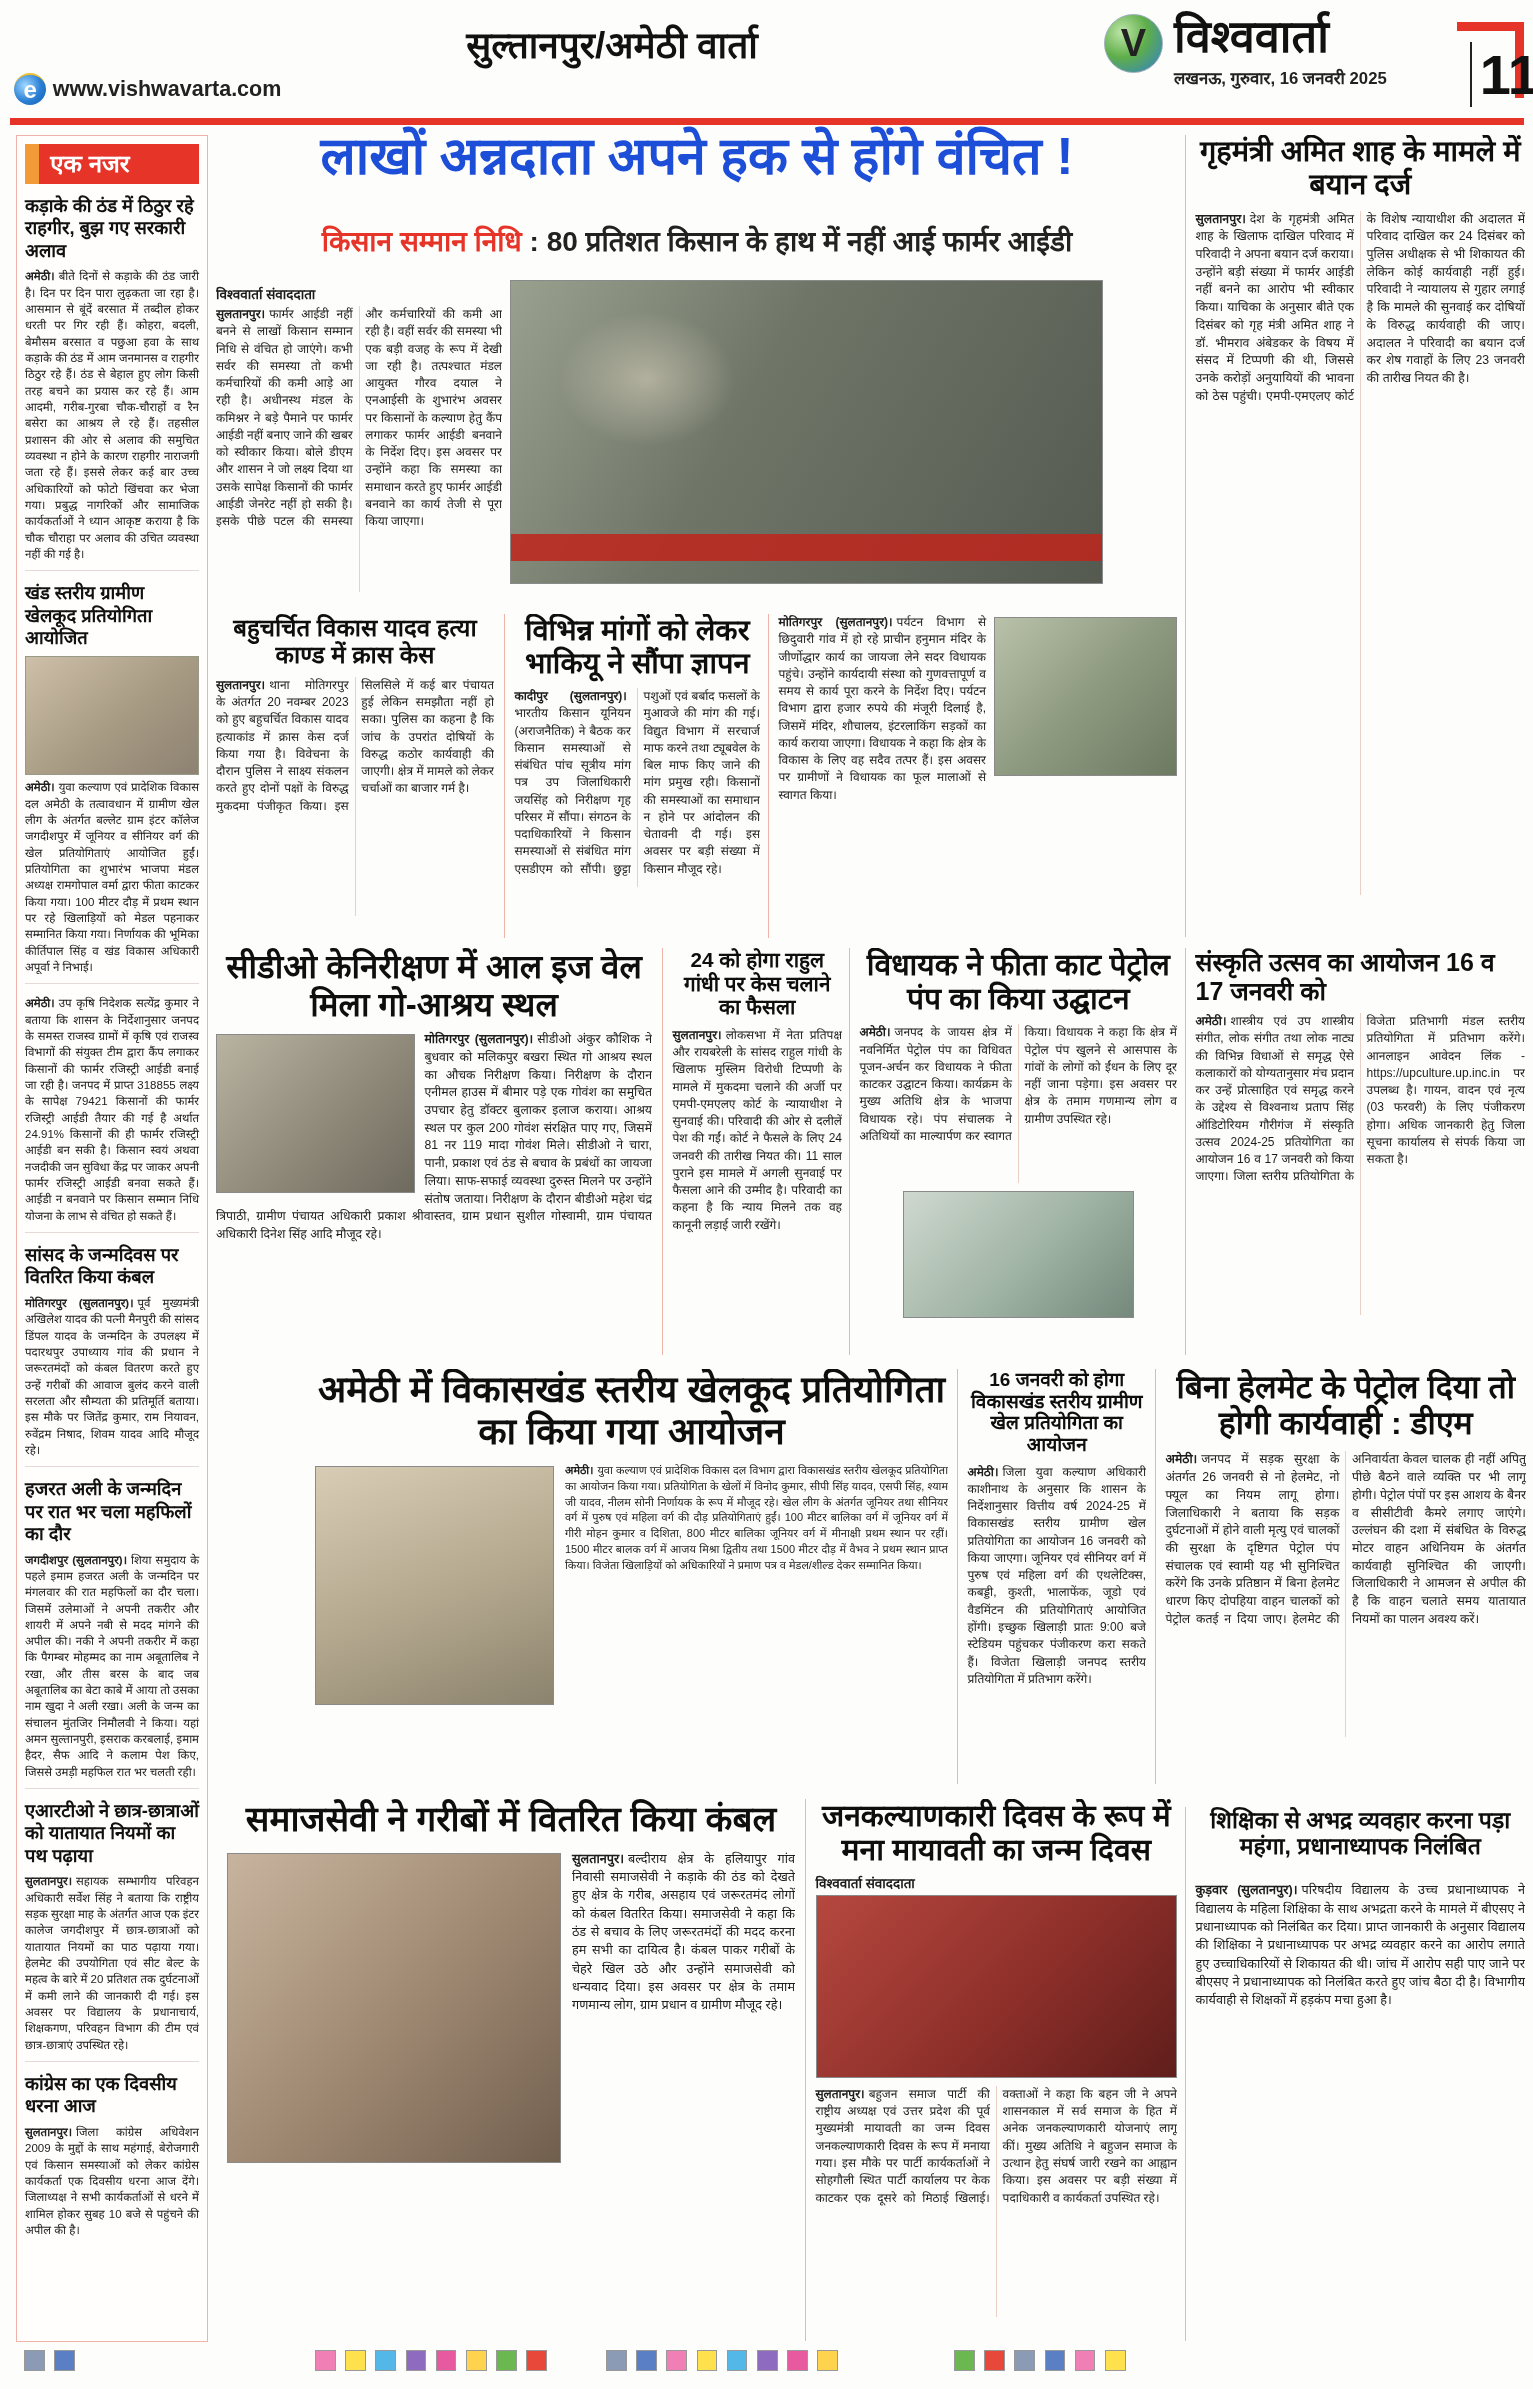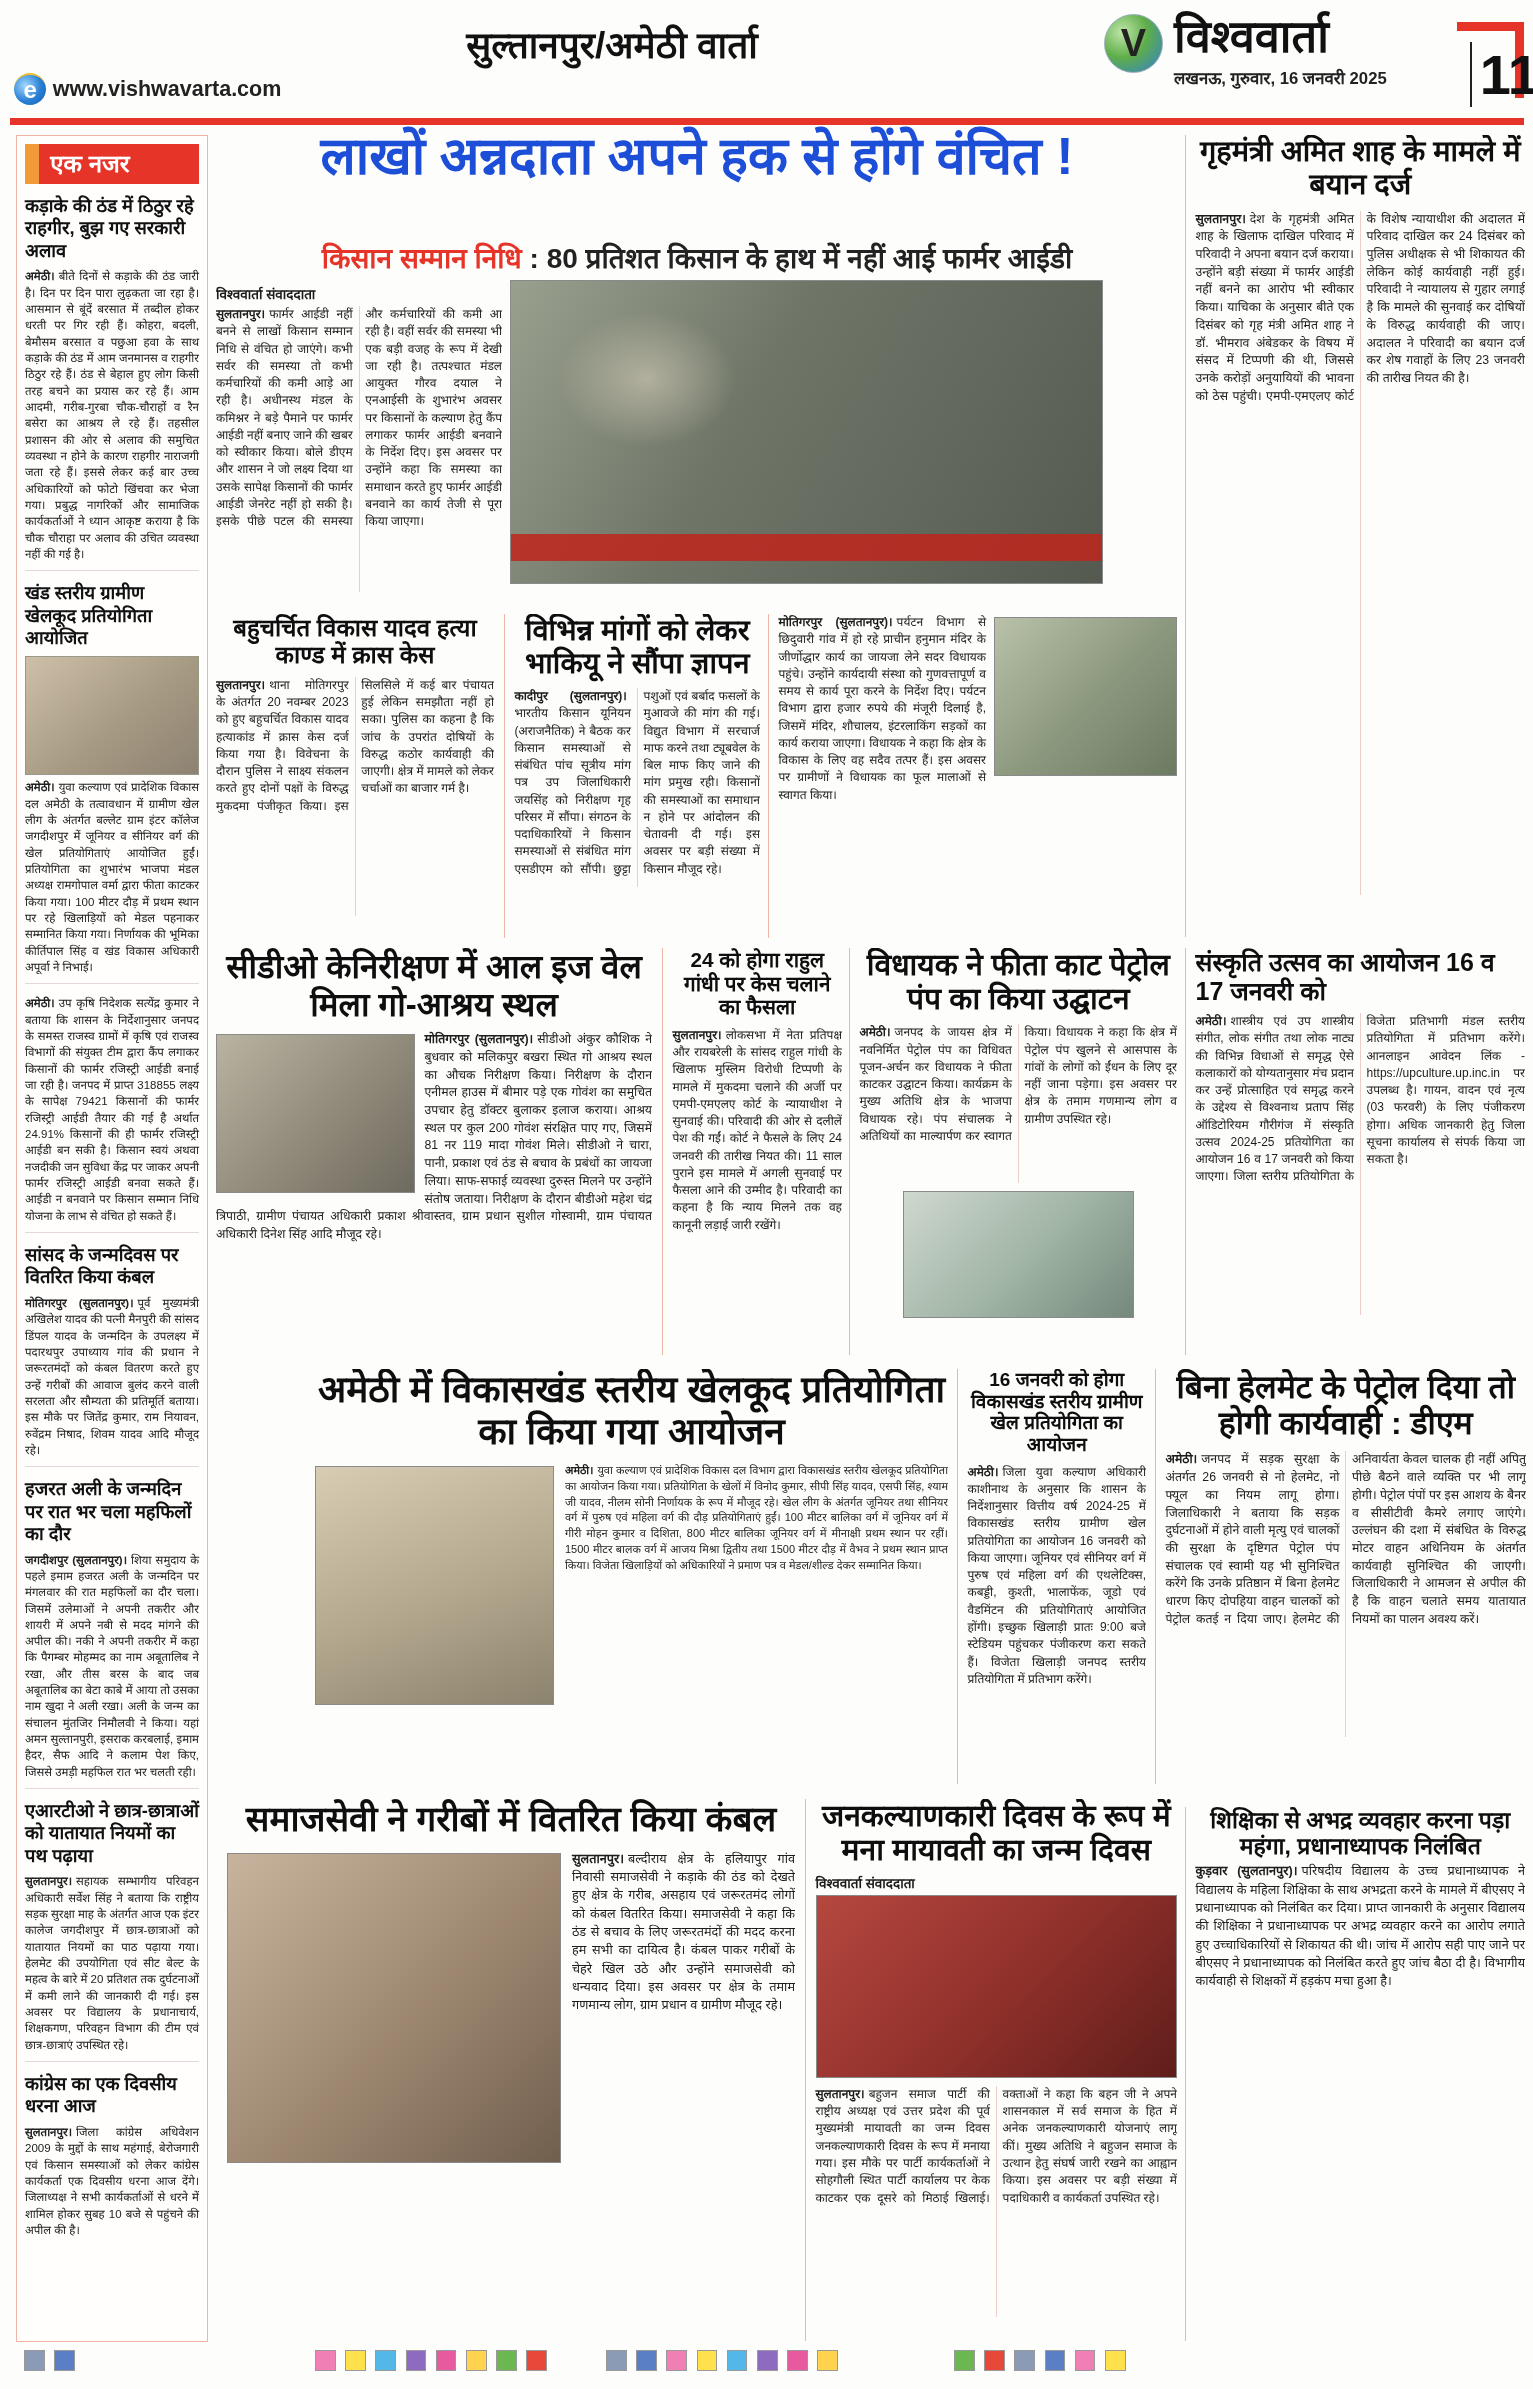--- a/index.html
+++ b/index.html
@@ -61,21 +61,21 @@
   .ph-outdoor{background:linear-gradient(135deg,#b9c2a8 0%,#8e9a80 50%,#6d7a62 100%);}
   .ph-cow{background:linear-gradient(135deg,#b9b3a2 0%,#908a7a 55%,#6e6a5e 100%);}
   .ph-pump{background:linear-gradient(135deg,#cfd8cf 0%,#9fb3a4 55%,#74897b 100%);}
   .ph-sport{background:linear-gradient(160deg,#d8cdb4 0%,#b3a88e 55%,#8c836e 100%);}
   .ph-blanket{background:linear-gradient(135deg,#c8b49e 0%,#9c8670 55%,#715f4e 100%);}
   .ph-stage{background:linear-gradient(135deg,#b5483f 0%,#8e2f2a 55%,#5f1e1b 100%);}
 
   
   .lead-hl{position:absolute; left:215px; top:129px; width:964px; font-size:52px; font-weight:800;
         text-align:center; color:#1d4ed8; line-height:1.05;}
-  .kicker{position:absolute; left:215px; top:242px; width:964px; text-align:center; font-size:28px;
+  .kicker{position:absolute; left:215px; top:225px; width:964px; text-align:center; font-size:28px;
         font-weight:800; line-height:1.2;}
   .kicker .red{color:var(--red);}
   .kicker .rest{color:#222; font-weight:700;}
 
   
   .marks{position:absolute; top:2350px; display:flex; gap:9.5px;}
   .mark{width:20.7px; height:20.7px; border:0.8px solid #999;}
 </style>
 </head>
 <body>
@@ -250,21 +250,21 @@
   <div class="art vrule-l" style="left:805px; top:1799px; width:372px; height:542px;">
     <div class="hl" style="font-size:30px; margin-bottom:6.4px;">जनकल्याणकारी दिवस के रूप में मना मायावती का जन्म दिवस</div>
     <div class="byline">विश्ववार्ता संवाददाता</div>
     <div class="photo ph-stage" style="width:100%; height:183px; margin-bottom:8px;"></div>
     <div class="body cols2" style="font-size:12px; height:231px;">
       <b class="dl">सुलतानपुर।</b><span>बहुजन समाज पार्टी की राष्ट्रीय अध्यक्ष एवं उत्तर प्रदेश की पूर्व मुख्यमंत्री मायावती का जन्म दिवस जनकल्याणकारी दिवस के रूप में मनाया गया। इस मौके पर पार्टी कार्यकर्ताओं ने सोहगौली स्थित पार्टी कार्यालय पर केक काटकर एक दूसरे को मिठाई खिलाई। वक्ताओं ने कहा कि बहन जी ने अपने शासनकाल में सर्व समाज के हित में अनेक जनकल्याणकारी योजनाएं लागू कीं। मुख्य अतिथि ने बहुजन समाज के उत्थान हेतु संघर्ष जारी रखने का आह्वान किया। इस अवसर पर बड़ी संख्या में पदाधिकारी व कार्यकर्ता उपस्थित रहे।</span>
     </div>
   </div>
 
   <div class="art vrule-l" style="left:1185px; top:1807px; width:340px; height:534px;">
-    <div class="hl" style="font-size:23px; margin-bottom:3px;">शिक्षिका से अभद्र व्यवहार करना पड़ा महंगा, प्रधानाध्यापक निलंबित</div>
+    <div class="hl" style="font-size:23px; margin-bottom:22px;">शिक्षिका से अभद्र व्यवहार करना पड़ा महंगा, प्रधानाध्यापक निलंबित</div>
     <div class="body" style="font-size:12.7px;">
       <b class="dl">कुड़वार (सुलतानपुर)।</b><span>परिषदीय विद्यालय के उच्च प्रधानाध्यापक ने विद्यालय के महिला शिक्षिका के साथ अभद्रता करने के मामले में बीएसए ने प्रधानाध्यापक को निलंबित कर दिया। प्राप्त जानकारी के अनुसार विद्यालय की शिक्षिका ने प्रधानाध्यापक पर अभद्र व्यवहार करने का आरोप लगाते हुए उच्चाधिकारियों से शिकायत की थी। जांच में आरोप सही पाए जाने पर बीएसए ने प्रधानाध्यापक को निलंबित करते हुए जांच बैठा दी है। विभागीय कार्यवाही से शिक्षकों में हड़कंप मचा हुआ है।</span>
     </div>
   </div>
 
   <div class="marks" style="left:24px;">
     <span class="mark" style="background: rgb(140, 155, 181);"></span>
     <span class="mark" style="background: rgb(91, 127, 196);"></span>
   </div>
   <div class="marks" style="left:315px;">

